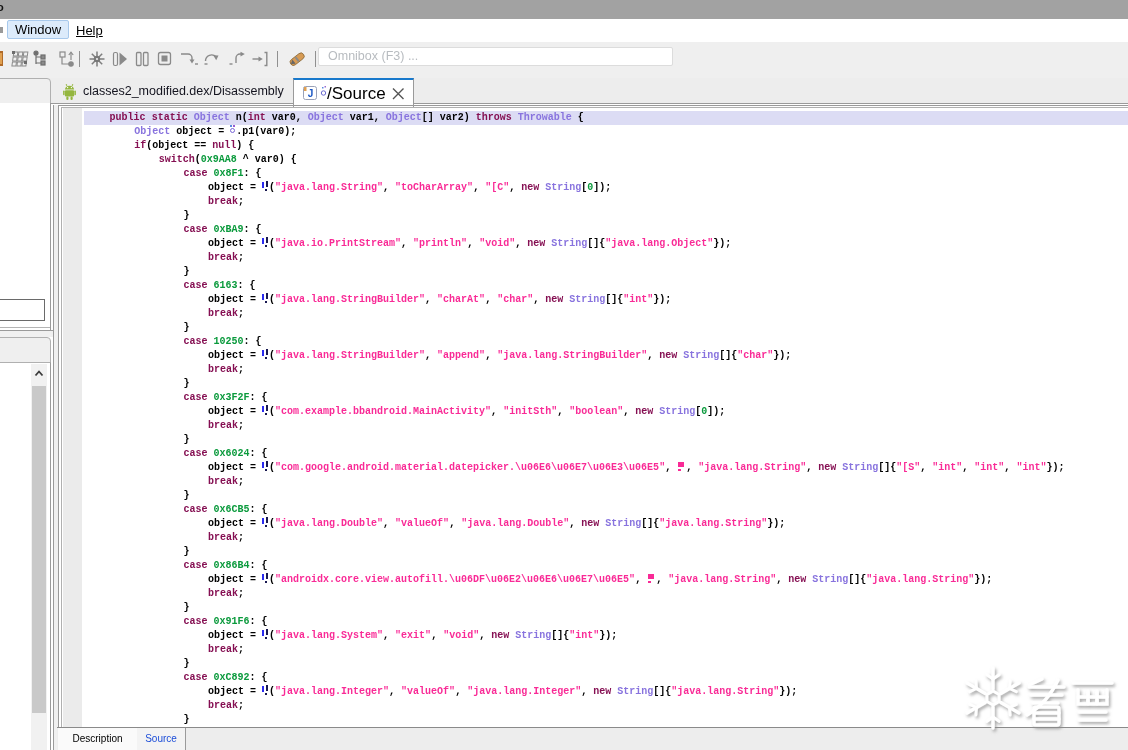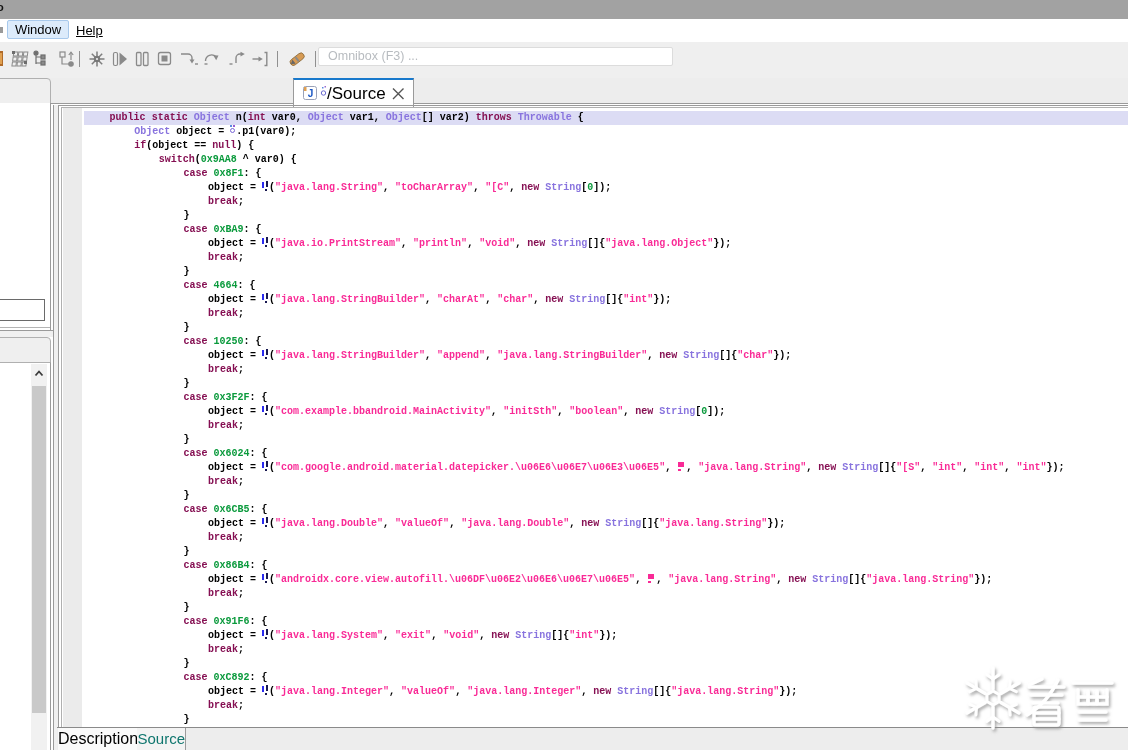--- a/index.html
+++ b/index.html
@@ -63,23 +63,23 @@
   .g1 u{position:absolute;left:3px;top:8px;width:2px;height:2px;background:#181850;}
   .g2{display:inline-block;width:6px;height:10px;position:relative;vertical-align:-1px;}
   .g2 i{position:absolute;left:0px;top:3px;width:5px;height:5px;border:1px solid #7a66d8;border-radius:50%;box-sizing:border-box;}
   .g2 b{position:absolute;left:0px;top:0px;width:2px;height:2px;background:#5a8ae0;box-shadow:3px 0 0 #9a5ad0;}
   .pb{display:inline-block;width:9px;height:10px;position:relative;vertical-align:-1px;}
   .pb i{position:absolute;left:1px;top:1px;width:6px;height:5px;background:#f92a96;}
   .pb b{position:absolute;left:1px;top:8px;width:3px;height:2px;background:#f92a96;}
   
   #btabs{left:57px;top:727px;width:1071px;height:23px;background:#ededed;border-top:1px solid #8a8a8a;box-sizing:border-box;}
   #btab1{position:absolute;left:1px;top:0px;width:79px;height:22px;background:#fafafa;
-         border-right:1px solid #9a9a9a;font-size:16px;text-align:center;line-height:21px;color:#000;}
+         border-right:1px solid #9a9a9a;font-size:10px;text-align:center;line-height:21px;color:#000;}
   #btab2{position:absolute;left:80px;top:0px;width:48px;height:22px;background:#f3f3f3;
-         border-right:1px solid #9a9a9a;font-size:15px;text-align:right;line-height:21px;color:#0f766e;}
+         border-right:1px solid #9a9a9a;font-size:10px;text-align:center;line-height:21px;color:#1d4ed8;}
   
   #wm{left:945px;top:655px;width:183px;height:90px;}
 </style>
 </head>
 <body>
 <div class="abs" id="titlebar">
     <span class="t">o</span>
   </div>
 <div class="abs" id="menubar">
   <div id="menufrag"></div>
@@ -154,20 +154,36 @@
           <rect x="289" y="14" width="16" height="6.5" rx="3.2" fill="#d79b54" stroke="#8a6a3a" stroke-width="0.8"></rect>
           <path d="M289.2 17.2 L293 14.5 V20 Z" fill="#666"></path>
           <rect x="296" y="14.6" width="2" height="5.3" fill="#8a8a8a"></rect>
         </g>
         <rect x="315" y="9" width="1" height="16" fill="#909090"></rect>
       </svg>
     </div>
   <div id="omni">Omnibox (F3) ...</div>
 </div>
 <div class="abs" id="tabbar">
+  <div id="tab1">
+      <svg width="16" height="17" style="position:absolute;left:6px;top:5px">
+<g fill="#94b63e" transform="translate(0,1)">
+<path d="M4 1.6 L3 0.3 M9 1.6 L10 0.3" stroke="#94b63e" stroke-width="1.1"></path>
+<path d="M1.9 5.6 A4.7 4.7 0 0 1 11.1 5.6 Z"></path>
+<rect x="1.9" y="6.2" width="9.2" height="6.4" rx="1.1"></rect>
+<rect x="3.3" y="12.6" width="2.2" height="3.4" rx="1.1"></rect>
+<rect x="7.5" y="12.6" width="2.2" height="3.4" rx="1.1"></rect>
+<rect x="0.1" y="6.4" width="1.5" height="4.8" rx="0.75"></rect>
+<rect x="11.4" y="6.4" width="1.5" height="4.8" rx="0.75"></rect>
+</g>
+<circle cx="4.6" cy="4.6" r="0.7" fill="#fff"></circle>
+        <circle cx="8.4" cy="4.6" r="0.7" fill="#fff"></circle>
+</svg>
+      <span class="txt">classes2_modified.dex/Disassembly</span>
+    </div>
   <div id="tab2">
       <svg width="110" height="27" style="position:absolute;left:0;top:0">
 <rect x="9.5" y="6.5" width="13" height="13" rx="2" fill="#fff" stroke="#9aa2b8" stroke-width="1"></rect>
 <rect x="10" y="7" width="2.5" height="4" fill="#e0a050"></rect>
 <text x="16.5" y="17" font-family="Liberation Sans" font-size="10" font-weight="bold" fill="#1a56c4" text-anchor="middle">J</text>
 <circle cx="29.5" cy="13" r="2.2" fill="none" stroke="#6a6ad0" stroke-width="1"></circle>
 <rect x="28" y="7" width="1.5" height="1.5" fill="#5a8ae0"></rect>
         <rect x="30.5" y="6" width="1.5" height="1.5" fill="#9a6ad0"></rect>
 <path d="M99 8.5 L109.5 19 M109.5 8.5 L99 19" stroke="#555" stroke-width="1.4" fill="none"></path>
 </svg>
@@ -203,21 +219,21 @@
 <span class="sp">        </span><span class="k">if</span>(object == <span class="k">null</span>) {
 <span class="sp">            </span><span class="k">switch</span>(<span class="n">0x9AA8</span> ^ var0) {
 <span class="sp">                </span><span class="k">case</span> <span class="n">0x8F1</span>: {
 <span class="sp">                    </span>object = <span class="g1"><i></i><b></b><u></u></span>(<span class="s">"java.lang.String"</span>, <span class="s">"toCharArray"</span>, <span class="s">"[C"</span>, <span class="k">new</span> <span class="t">String</span>[<span class="n">0</span>]);
 <span class="sp">                    </span><span class="k">break</span>;
 <span class="sp">                </span>}
 <span class="sp">                </span><span class="k">case</span> <span class="n">0xBA9</span>: {
 <span class="sp">                    </span>object = <span class="g1"><i></i><b></b><u></u></span>(<span class="s">"java.io.PrintStream"</span>, <span class="s">"println"</span>, <span class="s">"void"</span>, <span class="k">new</span> <span class="t">String</span>[]{<span class="s">"java.lang.Object"</span>});
 <span class="sp">                    </span><span class="k">break</span>;
 <span class="sp">                </span>}
-<span class="sp">                </span><span class="k">case</span> <span class="n">4664</span>: {
+<span class="sp">                </span><span class="k">case</span> <span class="n">6163</span>: {
 <span class="sp">                    </span>object = <span class="g1"><i></i><b></b><u></u></span>(<span class="s">"java.lang.StringBuilder"</span>, <span class="s">"charAt"</span>, <span class="s">"char"</span>, <span class="k">new</span> <span class="t">String</span>[]{<span class="s">"int"</span>});
 <span class="sp">                    </span><span class="k">break</span>;
 <span class="sp">                </span>}
 <span class="sp">                </span><span class="k">case</span> <span class="n">10250</span>: {
 <span class="sp">                    </span>object = <span class="g1"><i></i><b></b><u></u></span>(<span class="s">"java.lang.StringBuilder"</span>, <span class="s">"append"</span>, <span class="s">"java.lang.StringBuilder"</span>, <span class="k">new</span> <span class="t">String</span>[]{<span class="s">"char"</span>});
 <span class="sp">                    </span><span class="k">break</span>;
 <span class="sp">                </span>}
 <span class="sp">                </span><span class="k">case</span> <span class="n">0x3F2F</span>: {
 <span class="sp">                    </span>object = <span class="g1"><i></i><b></b><u></u></span>(<span class="s">"com.example.bbandroid.MainActivity"</span>, <span class="s">"initSth"</span>, <span class="s">"boolean"</span>, <span class="k">new</span> <span class="t">String</span>[<span class="n">0</span>]);
 <span class="sp">                    </span><span class="k">break</span>;

